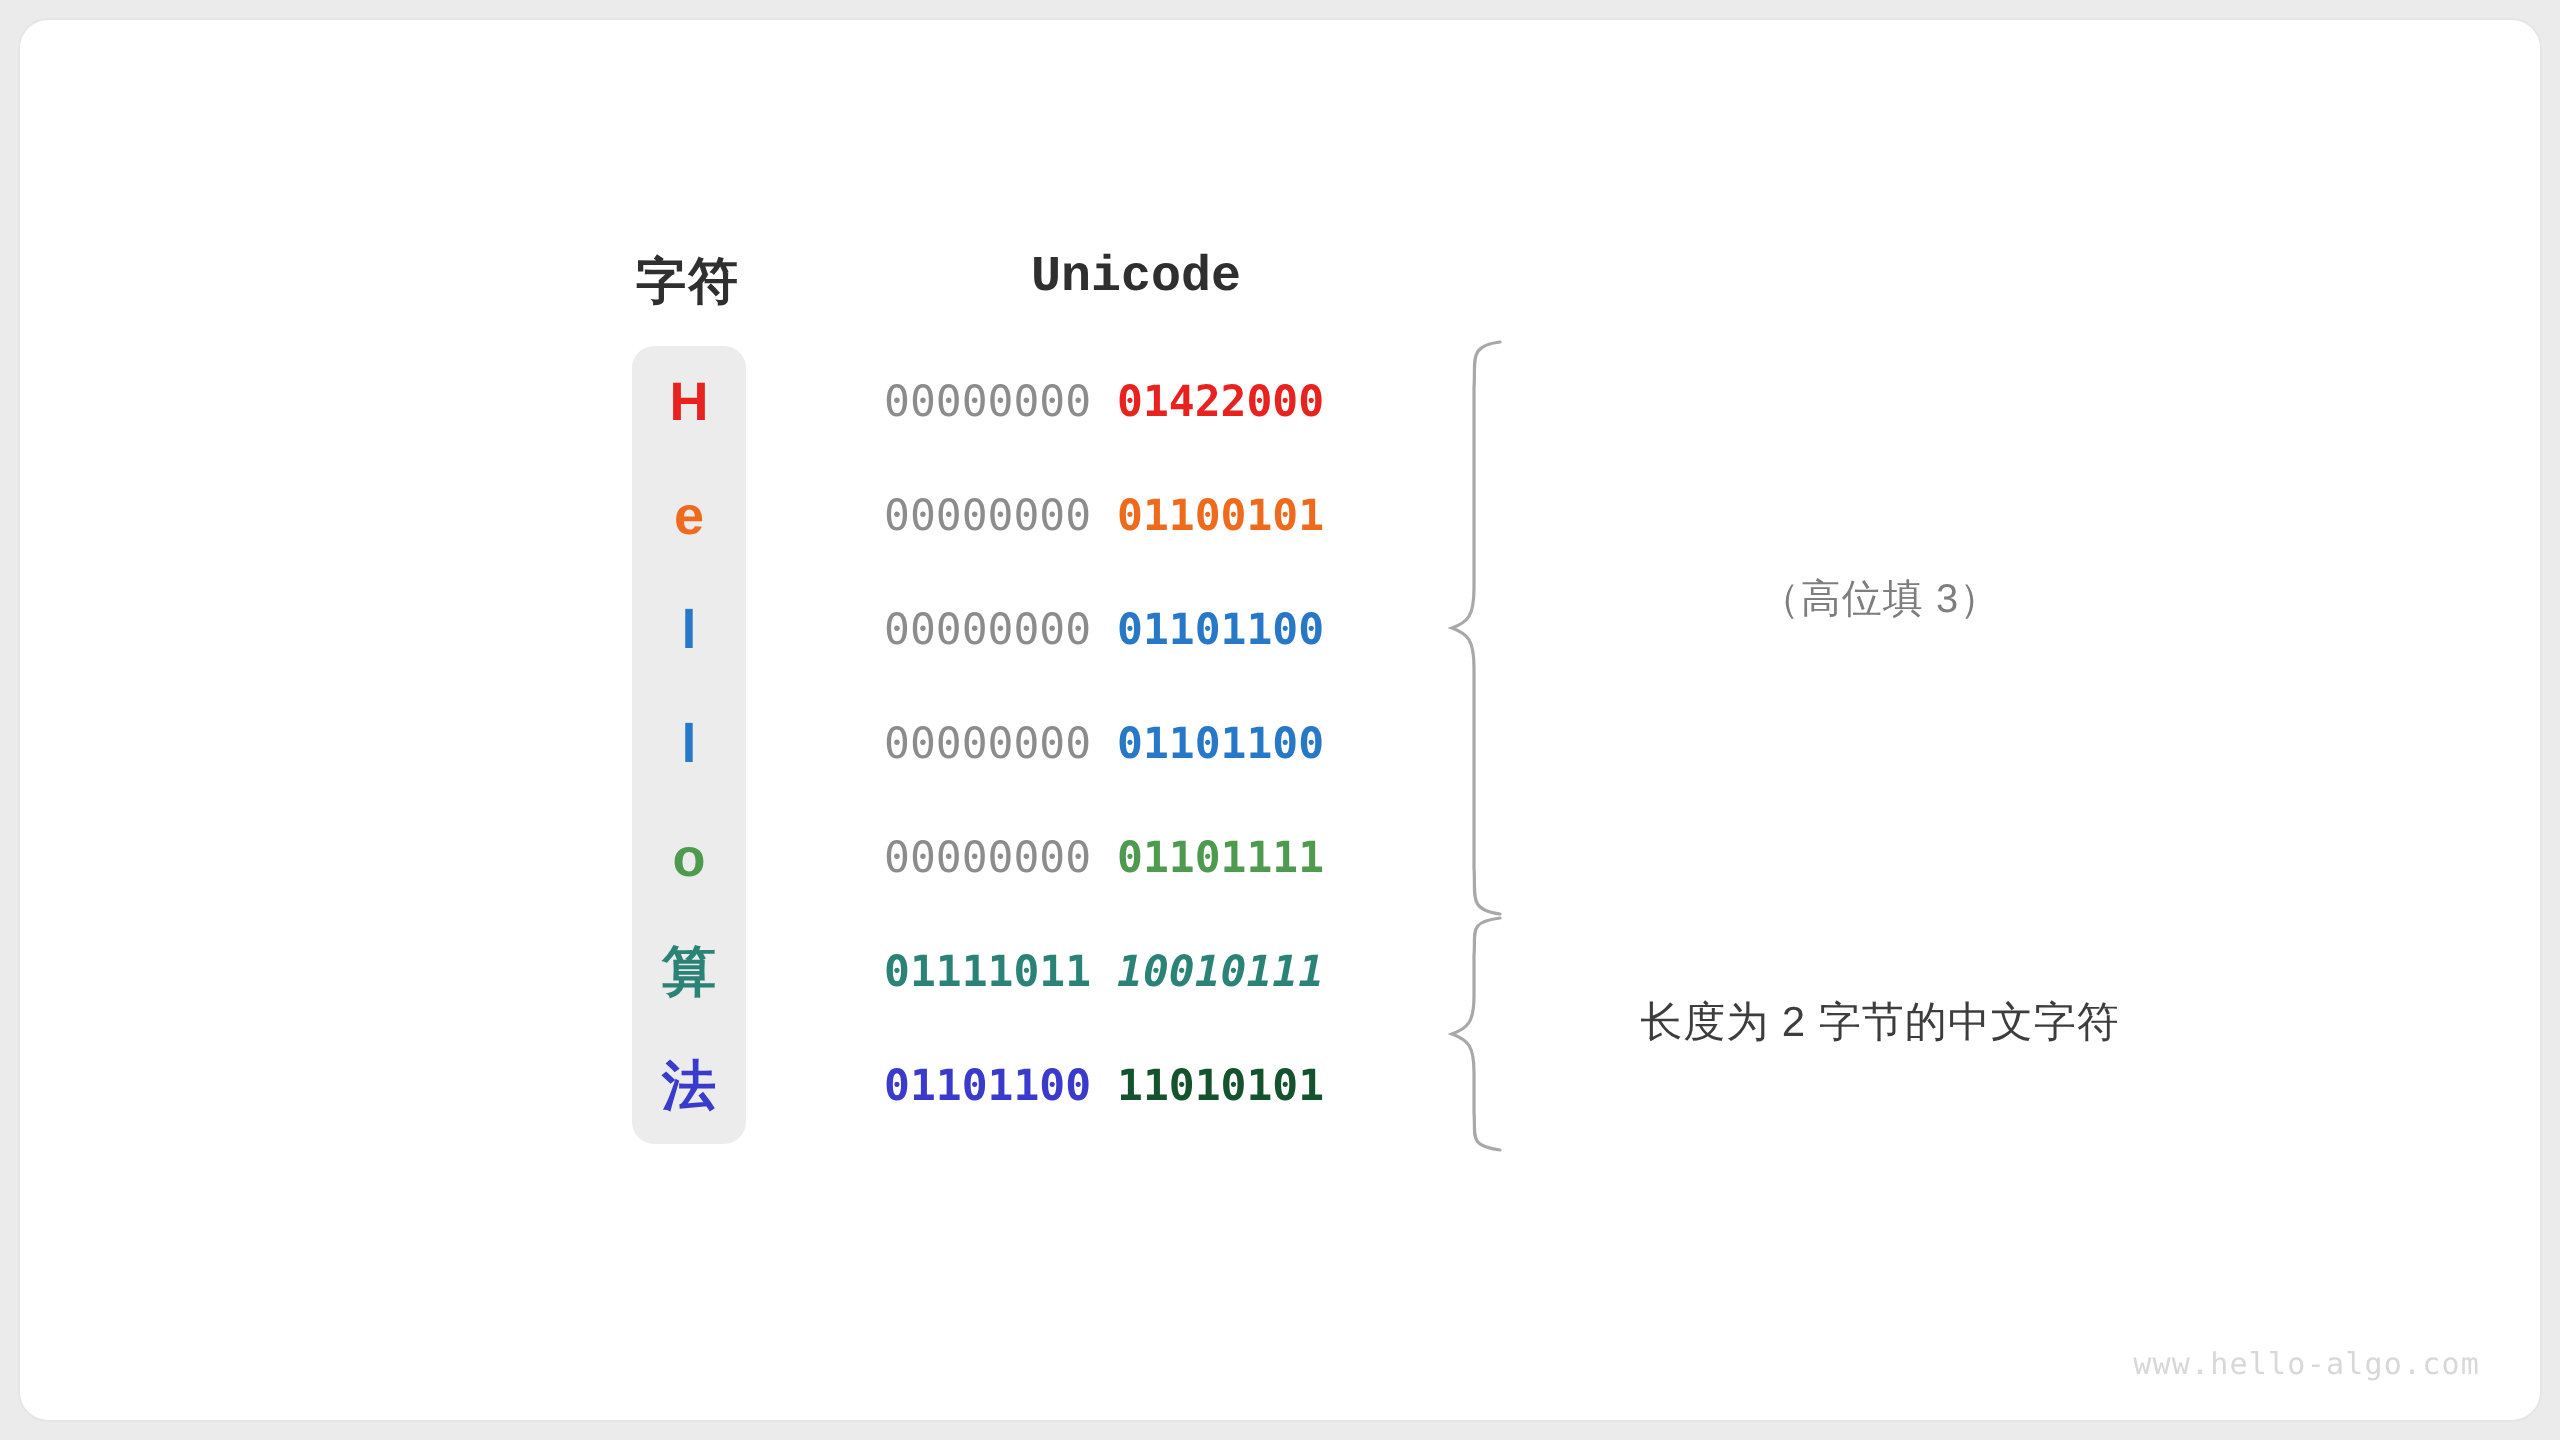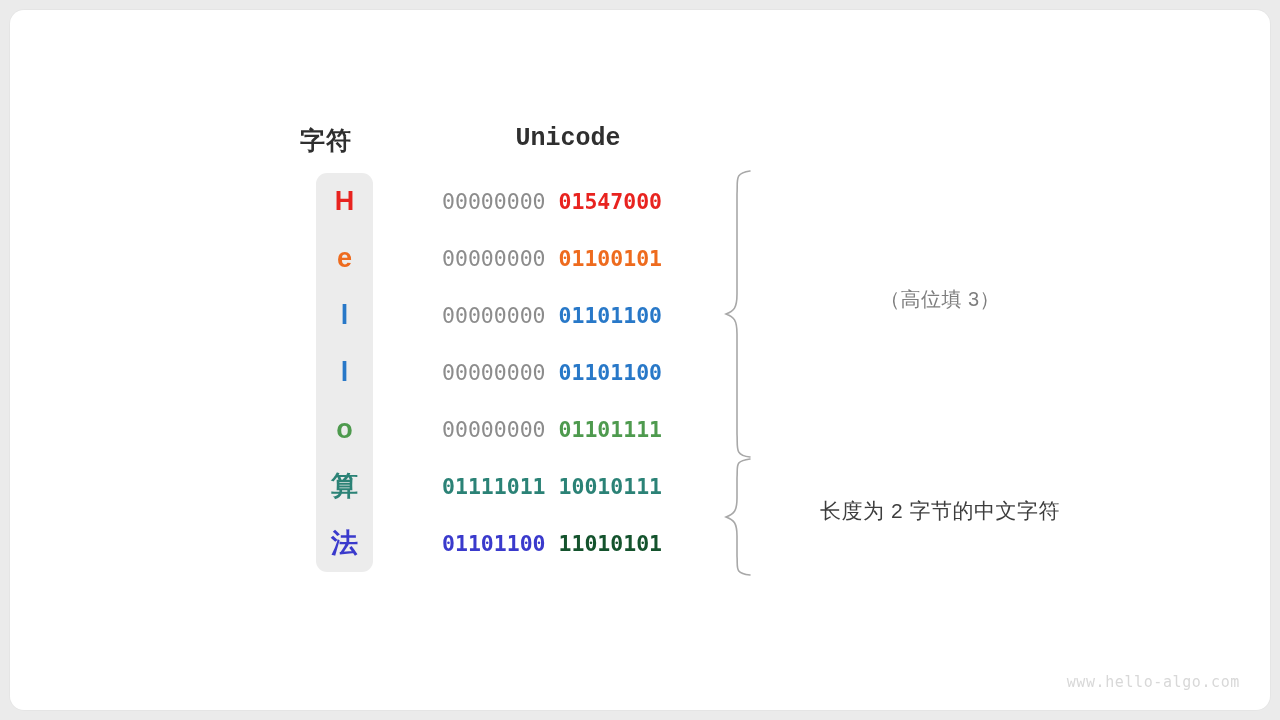--- a/index.html
+++ b/index.html
@@ -26,21 +26,21 @@
   }
 
   
   .hdr {
     position: absolute;
     font-weight: bold;
     color: #2f2f2f;
     white-space: nowrap;
   }
   #hdr-char {
-    left: 288px;
+    left: 306px;
     top: 114px;
     width: 56px;
     text-align: center;
     font-size: 25px;
     letter-spacing: 1px;
   }
   #hdr-code {
     left: 432px;
     top: 114px;
     width: 252px;
@@ -131,31 +131,31 @@
 
 <div id="canvas">
 
   <div class="hdr" id="hdr-char">字符</div>
   <div class="hdr" id="hdr-code">Unicode</div>
 
   <div id="char-column"></div>
 
   <div id="rows-layer">
       <div class="char-cell" style="top: 163px; color: rgb(232, 35, 31);">H</div>
-      <div class="bin-row" style="top: 163px;"><span class="byte-hi">00000000</span> <span class="byte-lo" style="color: rgb(232, 35, 31);">01547000</span></div>
+      <div class="bin-row" style="top: 163px;"><span class="byte-hi">00000000</span> <span class="byte-lo" style="color: rgb(232, 35, 31);">01422000</span></div>
       <div class="char-cell" style="top: 220px; color: rgb(238, 107, 30);">e</div>
       <div class="bin-row" style="top: 220px;"><span class="byte-hi">00000000</span> <span class="byte-lo" style="color: rgb(238, 107, 30); text-align: right;">01100101</span></div>
       <div class="char-cell" style="top: 277px; color: rgb(40, 120, 200);">l</div>
       <div class="bin-row" style="top: 277px;"><span class="byte-hi">00000000</span> <span class="byte-lo" style="color: rgb(40, 120, 200);">01101100</span></div>
       <div class="char-cell" style="top: 334px; color: rgb(40, 120, 200);">l</div>
       <div class="bin-row" style="top: 334px;"><span class="byte-hi">00000000</span> <span class="byte-lo" style="color: rgb(40, 120, 200);">01101100</span></div>
       <div class="char-cell" style="top: 391px; color: rgb(78, 154, 78);">o</div>
       <div class="bin-row" style="top: 391px;"><span class="byte-hi">00000000</span> <span class="byte-lo" style="color: rgb(78, 154, 78);">01101111</span></div>
       <div class="char-cell cjk" style="top: 448px; color: rgb(43, 130, 118);">算</div>
-      <div class="bin-row" style="top: 448px;"><span class="byte-hi filled" style="color: rgb(43, 130, 118);">01111011</span> <span class="byte-lo" style="color: rgb(43, 130, 118);">10010111</span></div>
+      <div class="bin-row" style="top: 448px;"><span class="byte-hi filled" style="color: rgb(43, 130, 118);">01111011</span> <span class="byte-lo" style="color: rgb(43, 130, 118); font-style: italic;">10010111</span></div>
       <div class="char-cell cjk" style="top: 505px; color: rgb(58, 58, 204);">法</div>
       <div class="bin-row" style="top: 505px;"><span class="byte-hi filled" style="color: rgb(58, 58, 204);">01101100</span> <span class="byte-lo" style="color: #14532d;">11010101</span></div>
     </div>
 
   <svg class="brace" id="brace-1" style="left:714px; top:158px;" width="40" height="292" viewBox="0 0 40 292">
     <path d="M 26 3
              C 10 5, 14 12, 13 26
              L 13 126
              C 13 140, 10 143, 2 146
              C 10 149, 13 152, 13 166

